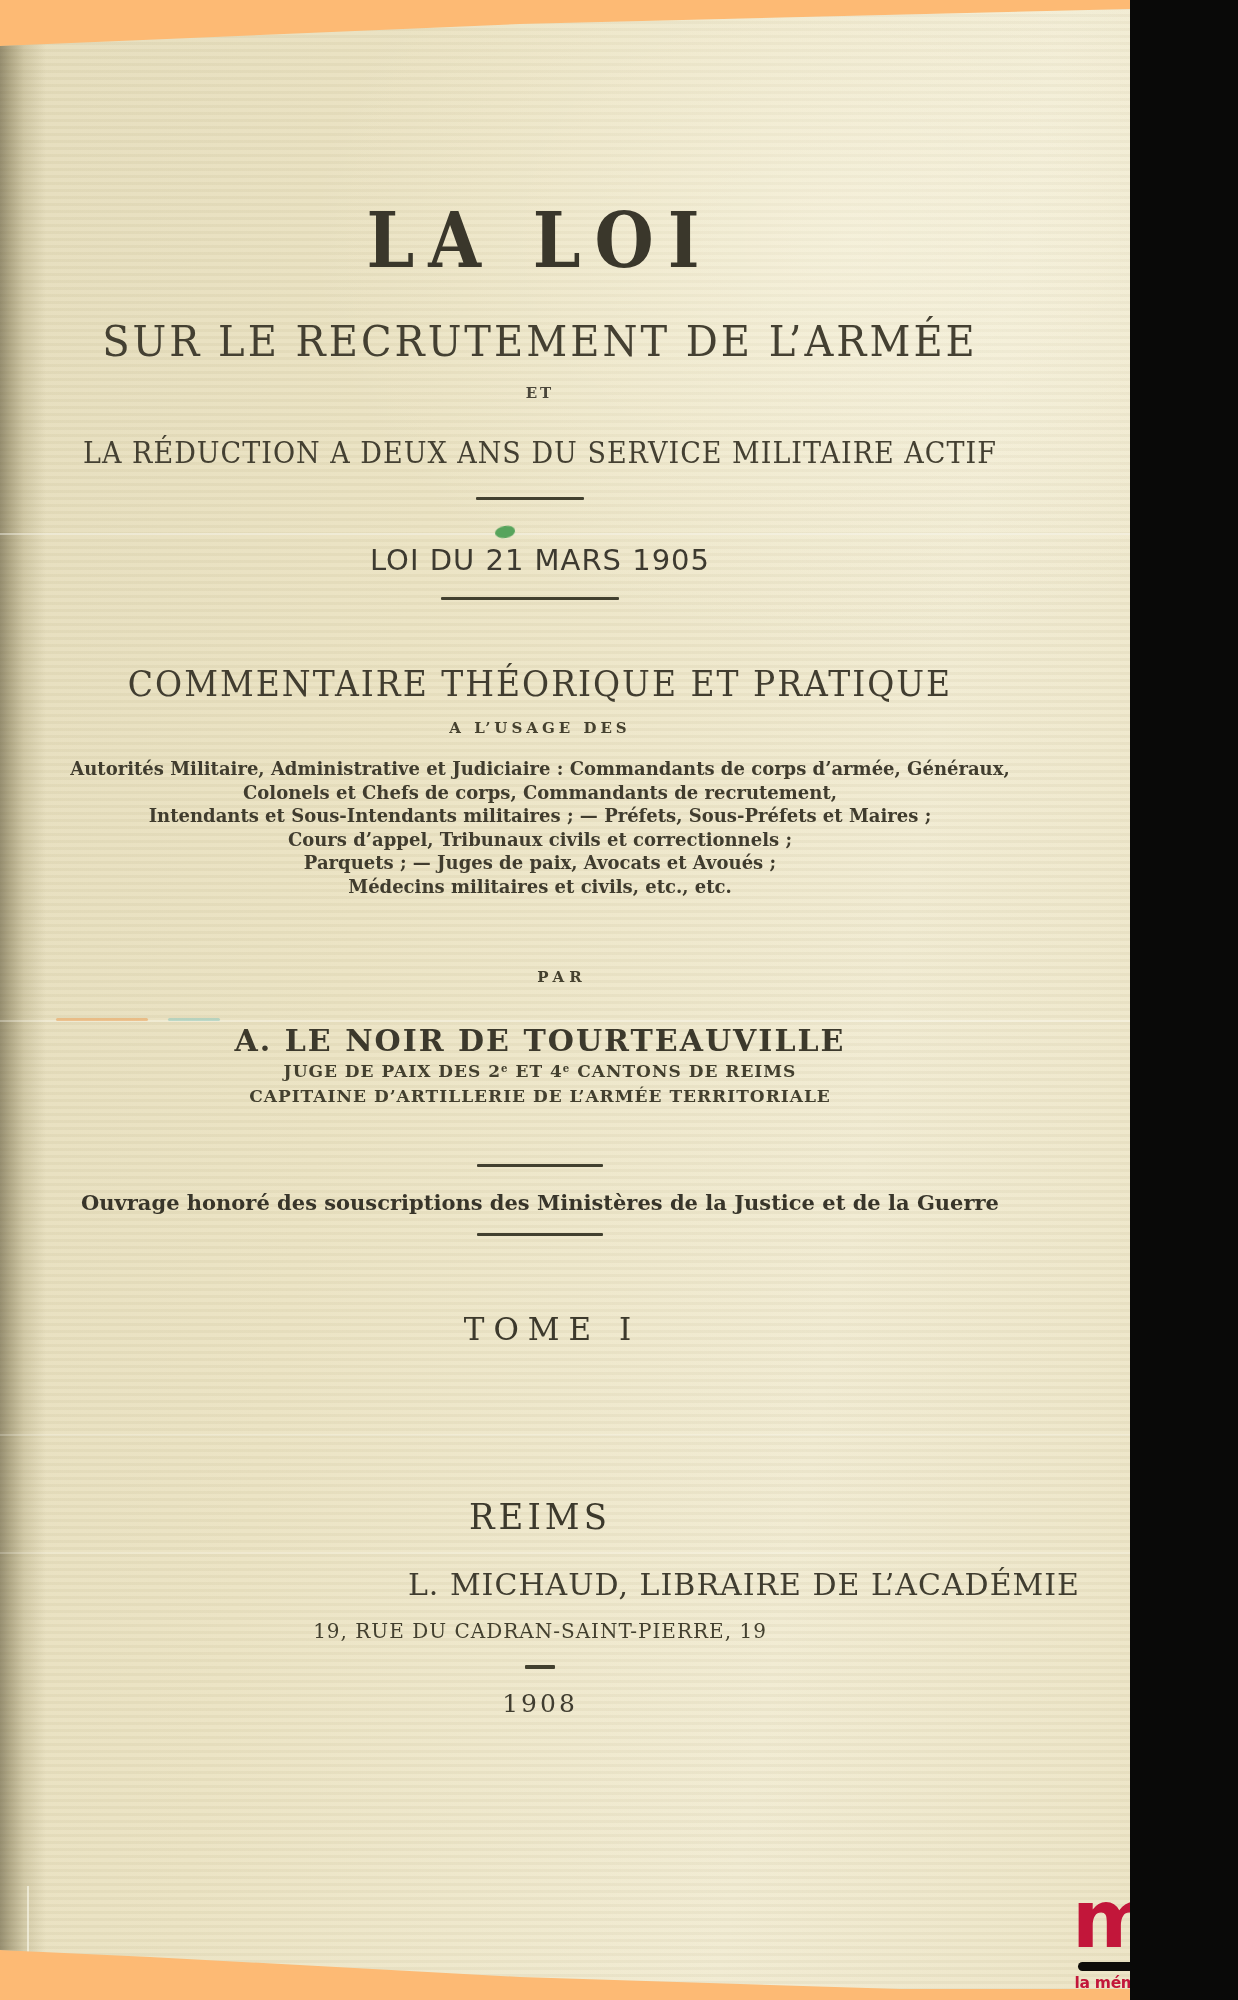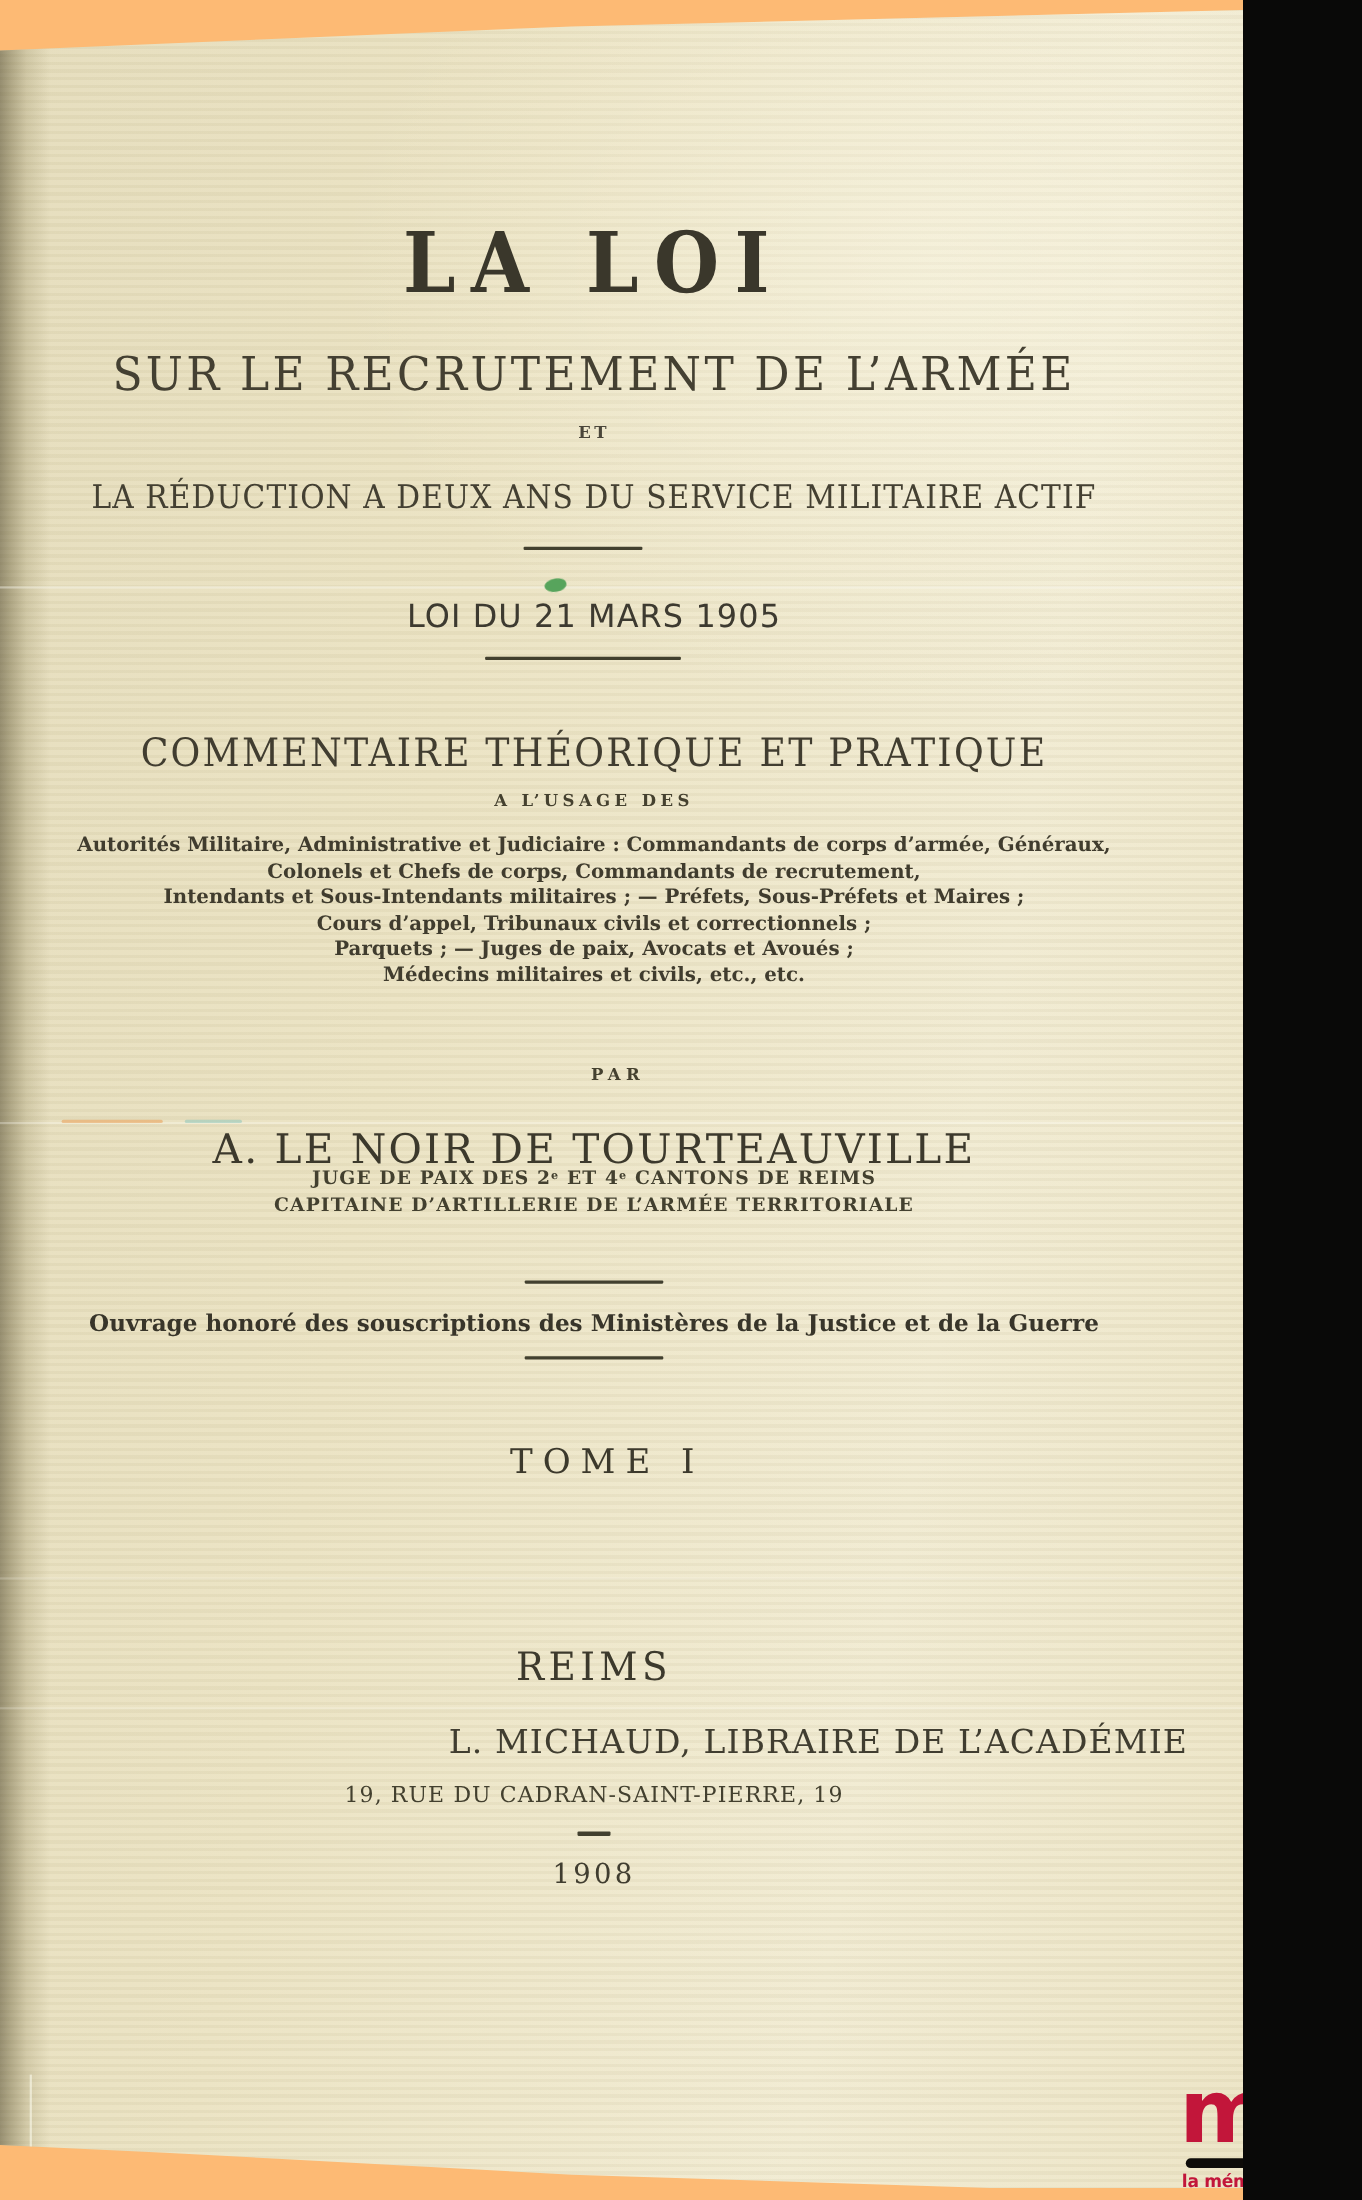--- a/index.html
+++ b/index.html
@@ -45,21 +45,21 @@
   .t-main   {top:200px;font-size:68px;font-weight:bold;letter-spacing:14px;color:#3a372b;transform:scaleY(1.12);}
   .t-sub    {top:318px;font-size:40px;letter-spacing:3px;color:#444032;transform:scaleY(1.06);}
   .t-et     {top:384px;font-size:15px;font-weight:bold;letter-spacing:3px;color:#4a463a;}
   .t-third  {top:437px;font-size:27px;letter-spacing:1px;color:#444032;transform:scaleY(1.1);}
   .t-law    {top:543px;font-family:"DejaVu Sans",sans-serif;font-size:29px;font-weight:normal;letter-spacing:1px;color:#3d3a30;}
   .t-comm   {top:664px;font-size:33px;letter-spacing:2px;color:#413d30;transform:scaleY(1.08);}
   .t-usage  {top:719px;font-size:15px;font-weight:bold;letter-spacing:4px;color:#45412f;}
   .audience {position:absolute;left:0;top:757px;width:100%;text-align:center;
              font-size:18px;font-weight:bold;line-height:23.5px;color:#403c2e;}
   .t-par    {top:968px;font-size:15px;font-weight:bold;letter-spacing:5px;color:#45412f;padding-left:22px;}
-  .t-name   {top:1023px;font-size:37px;font-weight:normal;letter-spacing:2px;color:#3c392c;}
+  .t-name   {top:1023px;font-size:30px;font-weight:bold;letter-spacing:2px;color:#3c392c;}
   .t-juge   {top:1061px;font-size:17px;font-weight:bold;letter-spacing:1px;color:#43402f;}
   .t-cap    {top:1086px;font-size:17px;font-weight:bold;letter-spacing:1px;color:#43402f;}
   .t-honor  {top:1190px;font-size:21px;font-weight:bold;color:#38352a;}
   .t-tome   {top:1311px;font-size:31px;letter-spacing:9px;color:#3c392c;padding-left:12px;}
   .t-reims  {top:1496px;font-size:34px;letter-spacing:4px;color:#3c392c;transform:scaleY(1.05);}
   .t-mich   {top:1567px;font-size:30px;letter-spacing:1px;color:#403d30;text-align:right;}
   .t-rue    {top:1619px;font-size:20px;letter-spacing:1px;color:#43402f;}
   .t-year   {top:1689px;font-size:25px;letter-spacing:3px;color:#403d30;}
   sup.ord{font-size:0.6em;vertical-align:0.45em;}
 

